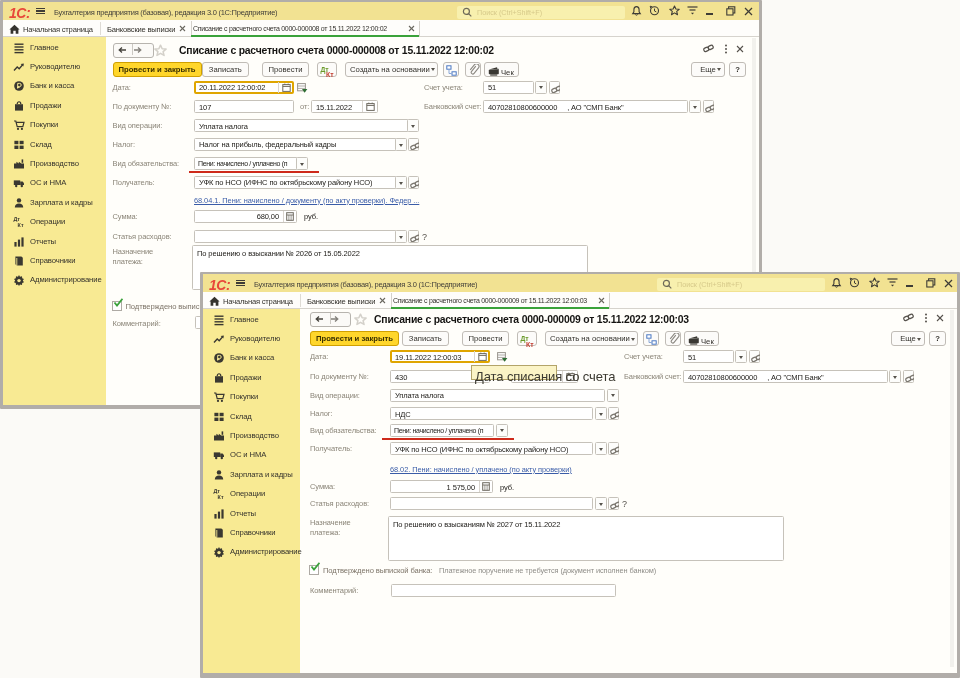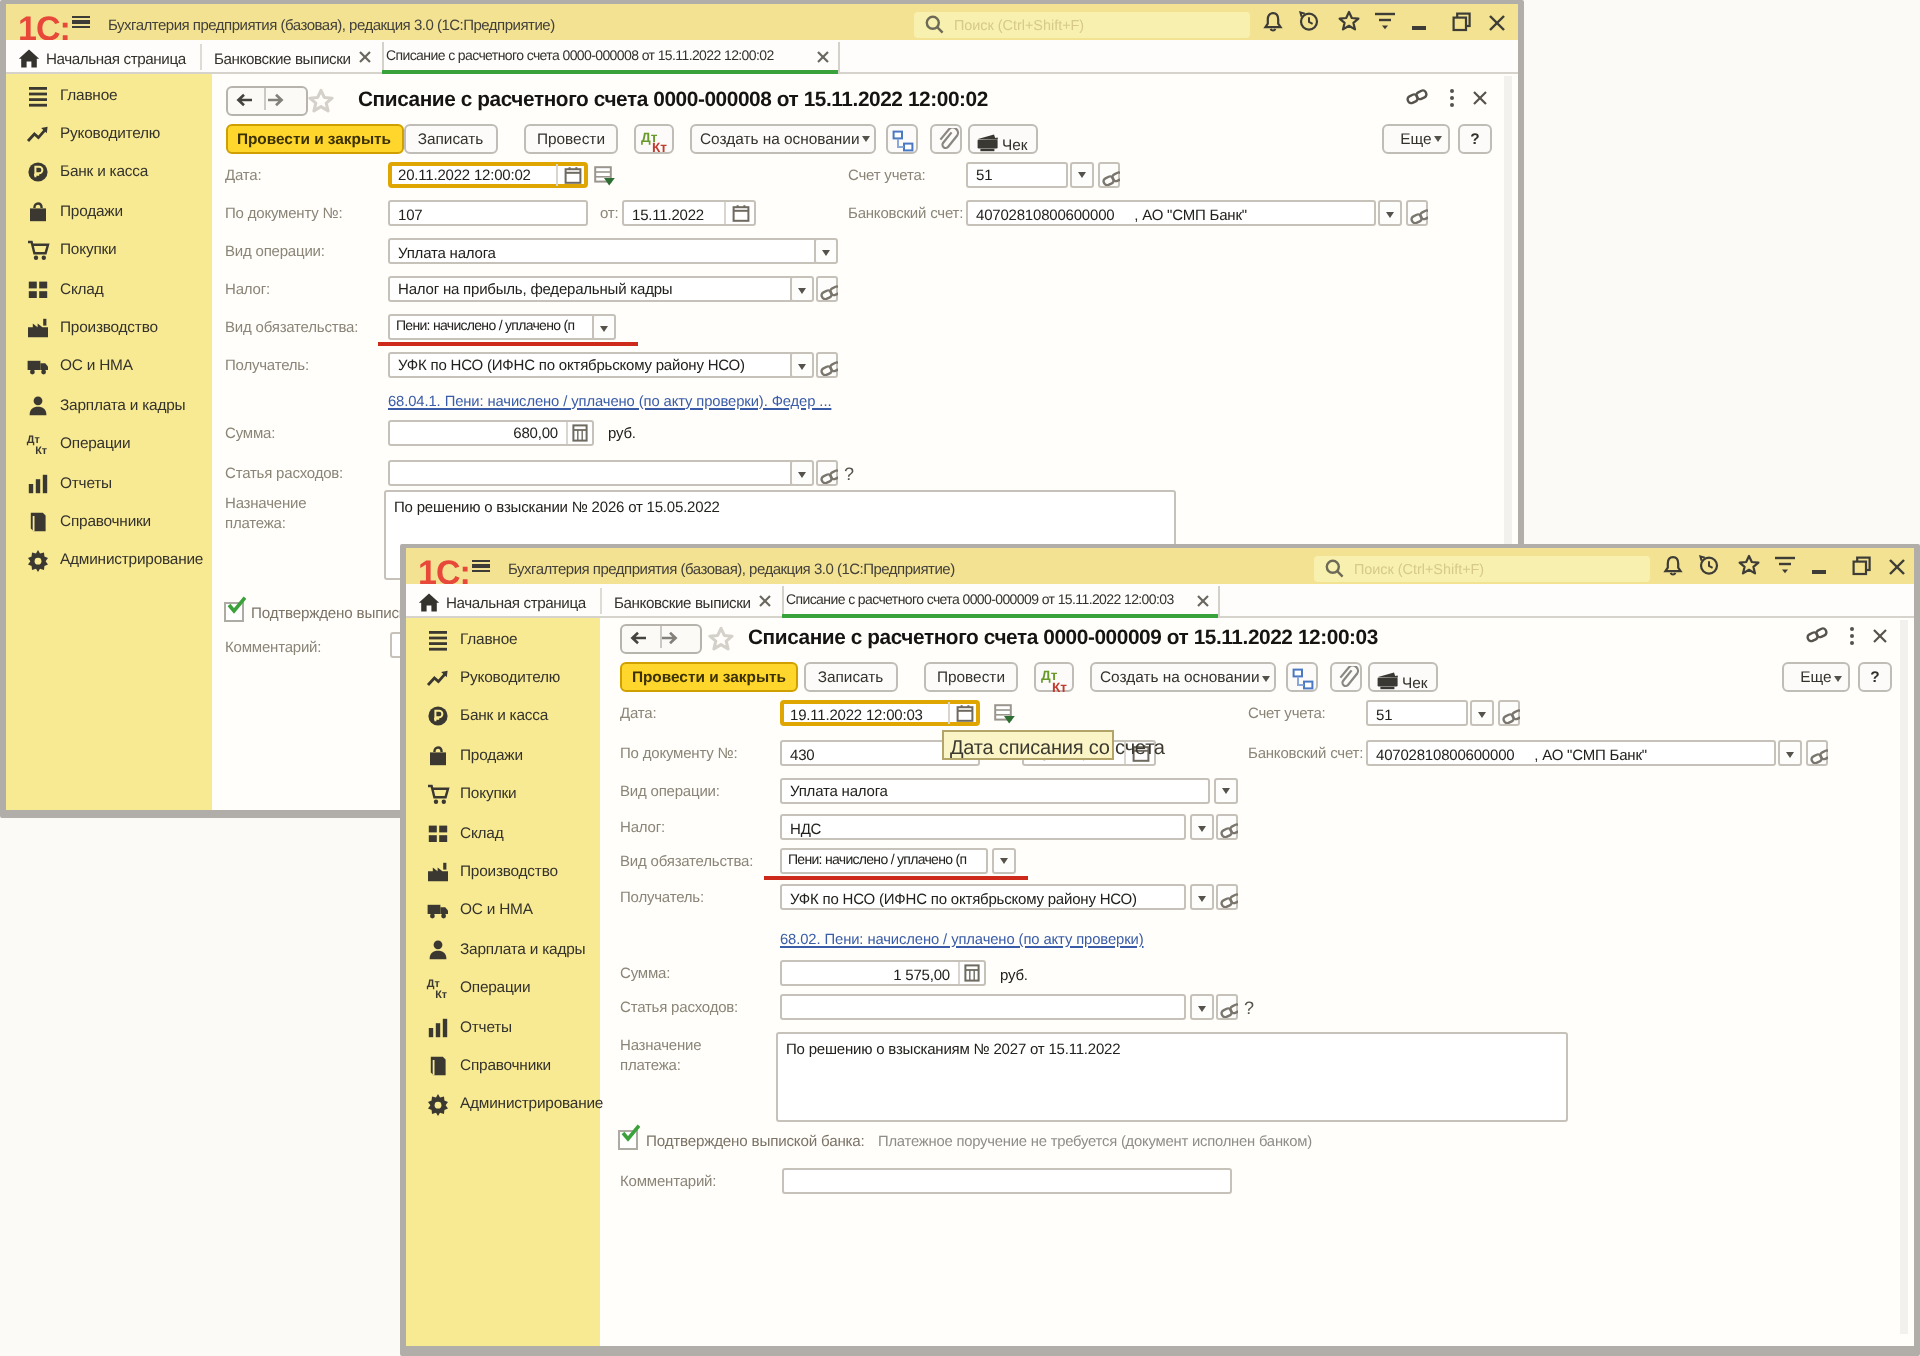--- a/index.html
+++ b/index.html
@@ -1,16 +1,16 @@
 <!DOCTYPE html>
 <html><head><meta charset="utf-8"><style>
 html,body{margin:0;padding:0}
 body{width:960px;height:678px;position:relative;overflow:hidden;background:#fbfaf7;
      font-family:"Liberation Sans",sans-serif;}
-.logo1c{position:absolute;left:6px;top:3px;font-size:17px;font-weight:bold;color:#e8483a;letter-spacing:-0.5px}
+.logo1c{position:absolute;left:6px;top:3px;font-size:14px;font-weight:bold;font-style:italic;color:#e8483a;letter-spacing:-0.5px}
 .tbtitle{position:absolute;left:51px;top:5.5px;font-size:7.5px;letter-spacing:-0.25px;color:#44413b;white-space:nowrap}
 .tabt{position:absolute;top:22.5px;font-size:7.6px;letter-spacing:-0.2px;color:#33312c;white-space:nowrap}
 .doctitle{position:absolute;top:40px;font-size:10.4px;font-weight:bold;color:#151412;white-space:nowrap;letter-spacing:-0.2px}
 .ybtn{position:absolute;width:89px;height:15px;background:#ffd62b;
       border:1px solid #d0a000;border-radius:3px;box-sizing:border-box;font-size:7.7px;font-weight:bold;color:#3a3000;
       text-align:center;line-height:13.5px}
 .btn{position:absolute;height:15px;background:#fcfbf9;border:1px solid #c0bcb6;border-radius:3px;box-sizing:border-box;
      font-size:7.7px;color:#33312c;text-align:center;line-height:13.5px;white-space:nowrap}
 .lbl{position:absolute;font-size:7.5px;letter-spacing:-0.1px;color:#8b8578;white-space:nowrap}
 .fld{position:absolute;background:#fff;border:1px solid #c6c2ba;border-radius:1.5px;box-sizing:border-box}
@@ -338,21 +338,21 @@
         <div style="position:absolute;left:3.0px;top:4.9px;width:0;height:0;border-left:2.7px solid transparent;border-right:2.7px solid transparent;border-top:3.2px solid #55524b"></div>
       </div>
       <div class="sbtn" style="left:404.5px;top:173.7px;width:11.5px;height:13px">
         <svg style="position:absolute;left:1px;top:2px" width="9" height="9" viewBox="0 0 9 9">
           <g fill="none" stroke="#7a766e" stroke-width="1.2">
             <rect x="0.8" y="4.6" width="5" height="3.6" rx="1.6" transform="rotate(-25 3.3 6.4)"></rect>
             <rect x="5.2" y="2.6" width="5" height="3.6" rx="1.6" transform="rotate(-25 7.7 4.4)"></rect>
           </g>
         </svg>
       </div>
-      <div class="link" style="left:191px;top:193.5px">68.04.1. Пени: начислено / уплачено (по акту проверки). Федер ...</div>
+      <div class="link" style="left:191px;top:193.5px">68.04.1. Пени: начислено / документу (по акту проверки). Федер ...</div>
       <div class="lbl" style="left:109.5px;top:209.5px">Сумма:</div>
       <div class="fld" style="left:191px;top:207.5px;width:103px;height:13px"></div>
       <div class="ftx" style="left:191px;top:210.0px;width:85px;text-align:right">680,00</div>
       <div style="position:absolute;left:280px;top:208.5px;height:11px;border-left:1px solid #d9d5cf"></div>
       <svg style="position:absolute;left:283px;top:209.5px" width="8" height="9" viewBox="0 0 8 9">
         <rect x="0.7" y="0.7" width="6.6" height="7.6" fill="none" stroke="#6e6a60" stroke-width="1"></rect>
         <line x1="0.7" y1="3" x2="7.3" y2="3" stroke="#6e6a60" stroke-width="0.9"></line>
         <line x1="2.9" y1="3" x2="2.9" y2="8.3" stroke="#6e6a60" stroke-width="0.7"></line>
         <line x1="5.1" y1="3" x2="5.1" y2="8.3" stroke="#6e6a60" stroke-width="0.7"></line>
       </svg>
@@ -742,14 +742,14 @@
       <div class="ftx" style="left:190px;top:245.5px">По решению о взысканиям № 2027 от 15.11.2022</div>
       <div style="position:absolute;left:106px;top:290.5px;width:10px;height:10px;background:#fff;border:1px solid #aeaaa4;box-sizing:border-box"></div>
       <svg style="position:absolute;left:107px;top:287.5px" width="10" height="9" viewBox="0 0 10 9">
         <path d="M1.5 4.5 L4 7.5 L9.5 0.8" fill="none" stroke="#3ba23b" stroke-width="1.8"></path>
       </svg>
       <div class="lbl" style="left:120px;top:292.0px;color:#7d7468;font-size:7.6px">Подтверждено выпиской банка:</div>
       <div class="lbl" style="left:236px;top:292.0px;color:#8f8d88;font-size:7.4px">Платежное поручение не требуется (документ исполнен банком)</div>
       <div class="lbl" style="left:107px;top:312.0px">Комментарий:</div>
       <div class="fld" style="left:188px;top:309.5px;width:225px;height:13px"></div>
       <div style="position:absolute;left:268px;top:91px;width:86px;height:15px;background:#fbf4c6;border:1px solid #b3a469;box-sizing:border-box;z-index:5"></div>
-      <div style="position:absolute;left:272px;top:94.5px;font-size:10px;letter-spacing:-0.1px;color:#3b3930;white-space:nowrap;z-index:6">Дата списания со счета</div>
+      <div style="position:absolute;left:272px;top:94.5px;font-size:13px;letter-spacing:-0.1px;color:#3b3930;white-space:nowrap;z-index:6">Дата списания со счета</div>
     </div>
   </div>
 </body></html>

